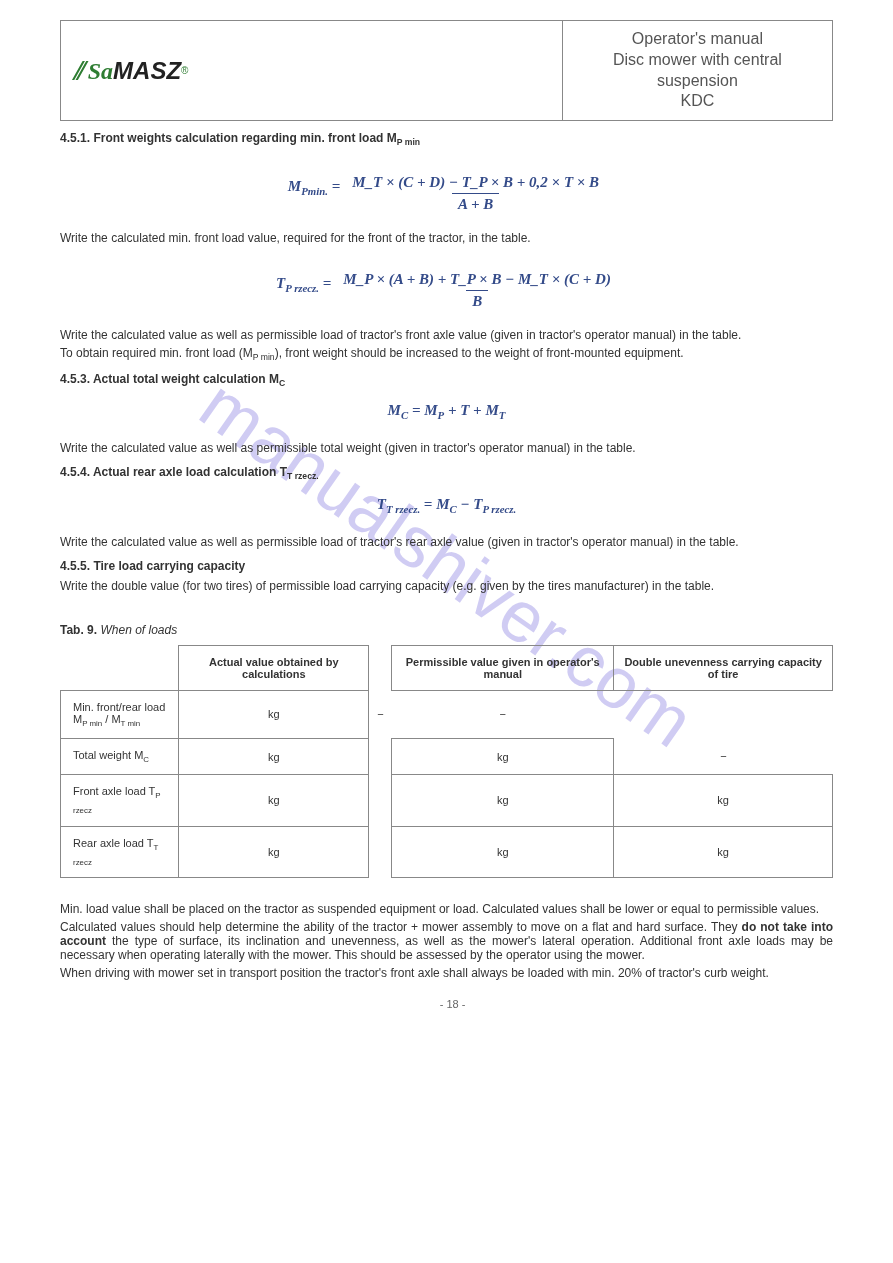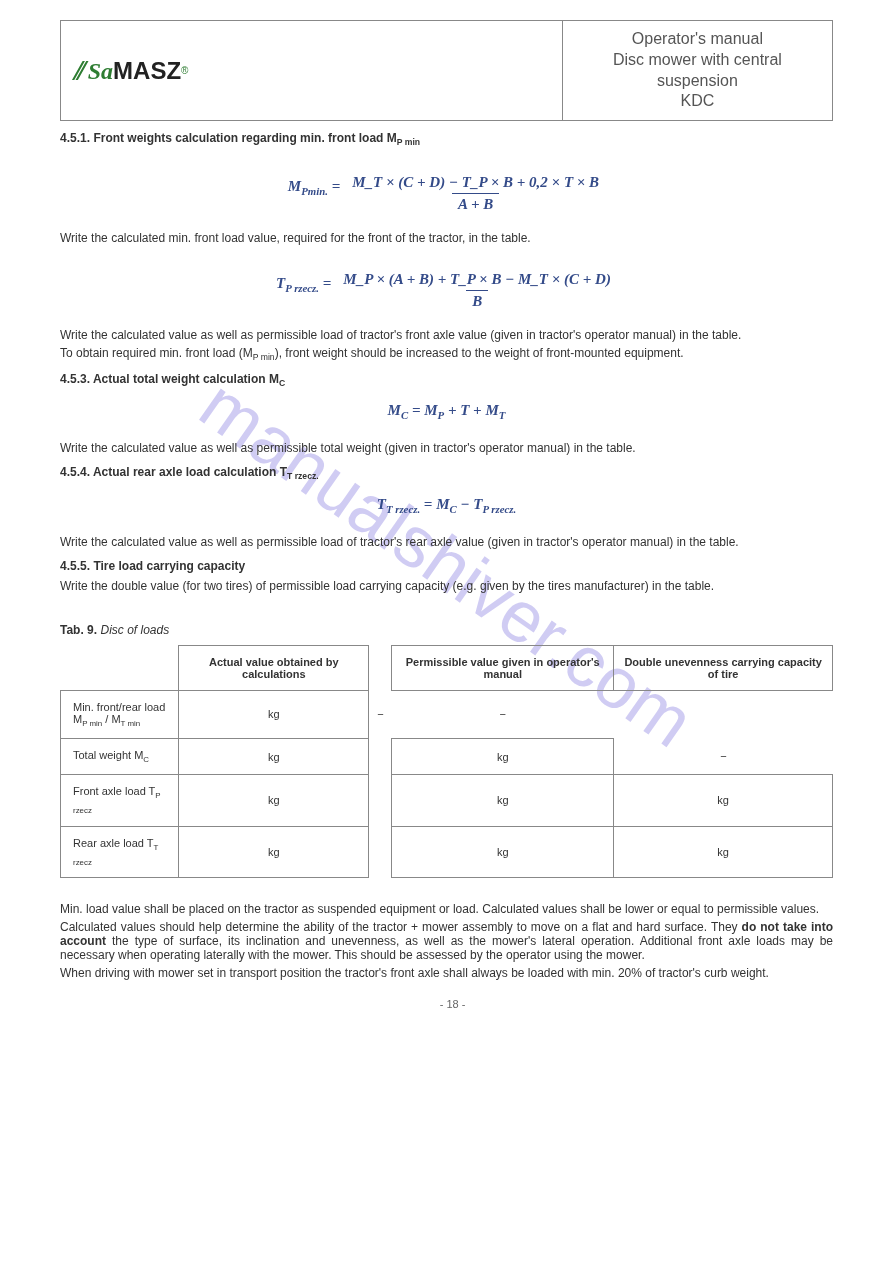--- a/index.html
+++ b/index.html
@@ -43,20 +43,21 @@
     color: #2e7d32;
     font-weight: bold;
     font-size: 24px;
     font-style: italic;
     font-family: Liberation Serif, serif;
   }
   .logo-masz {
     color: #222;
     font-weight: bold;
     font-size: 24px;
+    font-style: italic;
     margin-top: 33px;
   }
   .logo-r {
     color: #2e7d32;
     font-size: 10px;
     vertical-align: super;
   }
   .title-cell {
     width: 35%;
     font-size: 16px;
@@ -210,21 +211,21 @@
     <div class="para">Write the calculated value as well as permissible load of tractor's rear axle value (given in tractor's operator manual) in the table.</div>
 
     <div class="section-heading">
       <span class="sub-num">4.5.5.</span>
       <span>Tire load carrying capacity</span>
     </div>
     <div class="para">Write the double value (for two tires) of permissible load carrying capacity (e.g. given by the tires manufacturer) in the table.</div>
 
     <div class="tab9">
       <span>Tab. 9.</span>
-      <span style="font-weight:normal; font-style:italic;">Disc of loads</span>
+      <span style="font-weight:normal; font-style:italic;">When of loads</span>
     </div>
 
     <table class="calc-table">
       <tbody>
           <tr>
         <td class="noborder"></td>
         <th>Actual value obtained by calculations</th>
         <th class="noborder"></th>
         <th>Permissible value given in operator's manual</th>
         <th>Double unevenness carrying capacity of tire</th>

